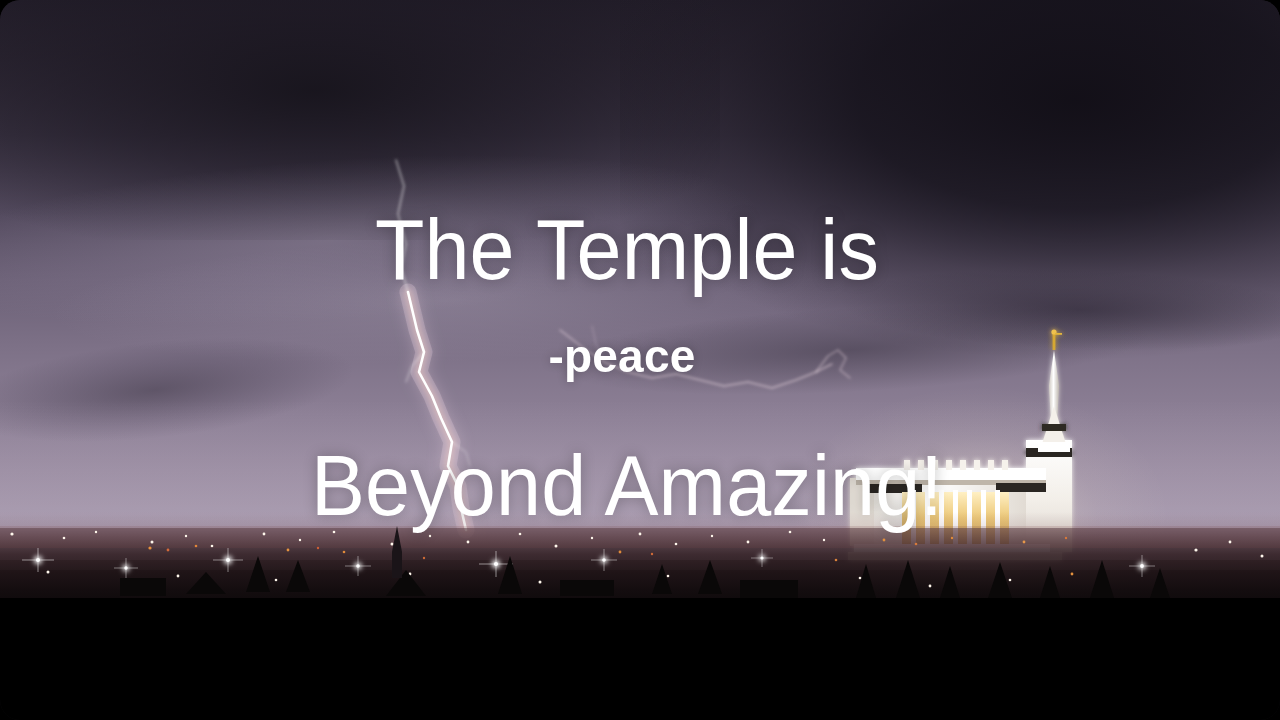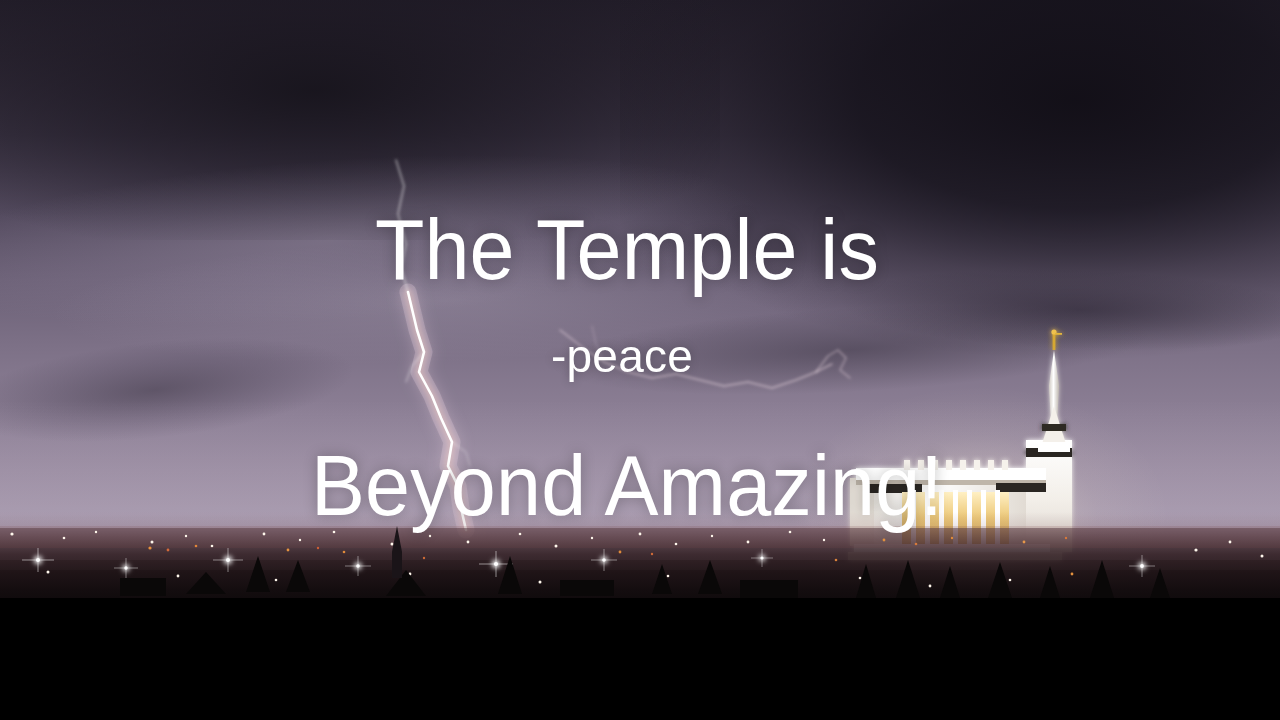--- a/index.html
+++ b/index.html
@@ -11,20 +11,21 @@
     height: 720px;
     overflow: hidden;
   }
   #slide {
     position: relative;
     width: 1280px;
     height: 720px;
     overflow: hidden;
     font-family: "Liberation Sans", sans-serif;
     background: #0b0a0d;
+    border-radius: 20px;
   }
 
   
   .sky {
     position: absolute;
     left: 0; top: 0;
     width: 1280px; height: 560px;
   }
   .sky-base {
     position: absolute; inset: 0;
@@ -166,21 +167,21 @@
     transform-origin: 50% 50%;
   }
   .bullets {
     position: absolute;
     left: 0; top: 322px;
     width: 1244px;
     text-align: center;
     color: #ffffff;
     font-size: 46px;
     line-height: 69px;
-    font-weight: 400;
+    font-weight: 700;
     letter-spacing: 0.2px;
     text-shadow: 0 0 10px rgba(0,0,0,0.25);
   }
   .bullets div { display: block; }
 </style>
 </head>
 <body>
 
 <div id="slide">
 

